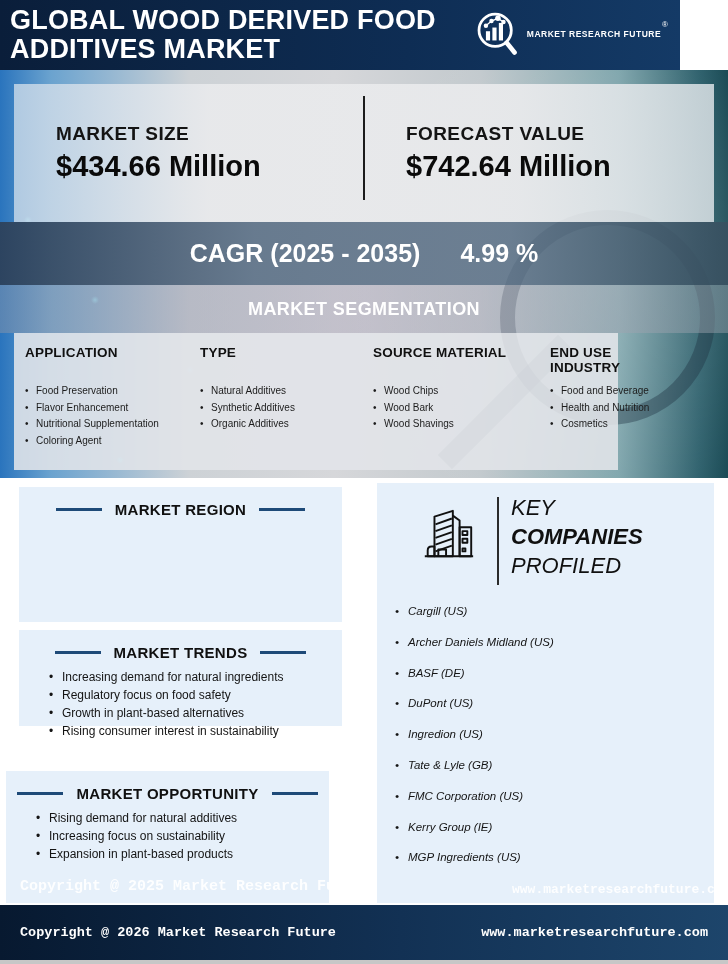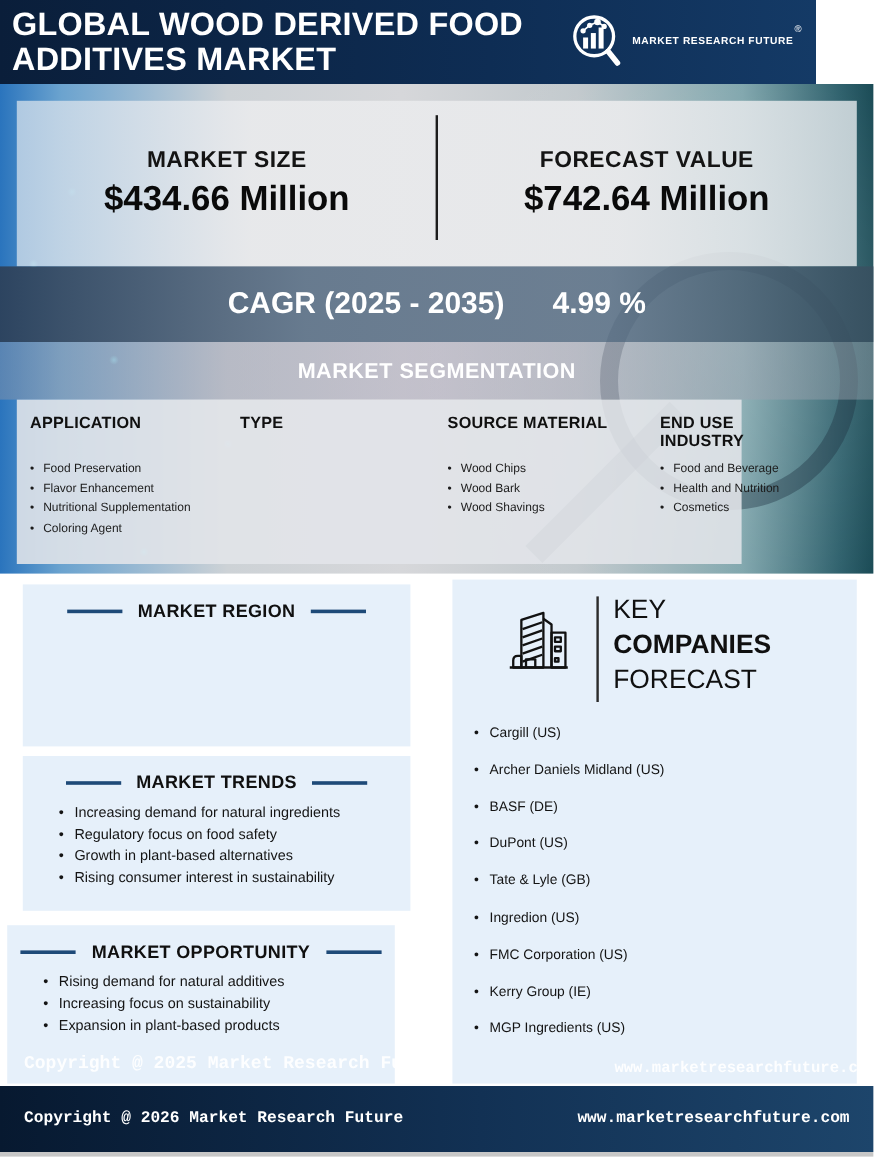--- a/index.html
+++ b/index.html
@@ -29,21 +29,21 @@
       radial-gradient(circle at 82% 50%, rgba(255,255,255,.18), transparent 42%),
       linear-gradient(90deg,#2a74bd 0%,#6ba3cf 7%,#cdd2d6 26%,#d6d7da 46%,#c2c9cd 66%,#7da4ab 85%,#2c5f6b 96%,#174853 100%);}
   .ring{position:absolute;left:500px;top:140px;width:185px;height:185px;border-radius:50%;
         border:15px solid rgba(28,48,62,.38);}
   .handle{position:absolute;left:420px;top:322px;width:170px;height:20px;
         background:rgba(28,48,62,.30);transform:rotate(135deg);}
 
   
   .size-panel{position:absolute;left:14px;top:14px;width:700px;height:138px;display:flex;
     background:linear-gradient(90deg,rgba(196,214,231,.85),rgba(233,234,236,.93) 28%,rgba(233,234,236,.93) 72%,rgba(219,226,230,.85));}
-  .size-col{flex:1;display:flex;flex-direction:column;align-items:center;justify-content:center;gap:5px;}
+  .size-col{flex:1;display:flex;flex-direction:column;align-items:flex-start;justify-content:center;gap:5px;margin-left:42px;}
   .size-label{font-size:19px;font-weight:bold;color:#141414;letter-spacing:.4px;}
   .size-value{font-size:29px;font-weight:bold;color:#0a0a0a;}
   .size-divider{position:absolute;left:349px;top:12px;width:2px;height:104px;background:#1c1c1c;}
 
   
   .cagr-band{position:absolute;left:0;top:152px;width:728px;height:63px;display:flex;
     align-items:center;justify-content:center;gap:40px;color:#fff;font-weight:bold;font-size:25px;
     background:linear-gradient(90deg,rgba(45,64,88,.92),rgba(92,113,135,.9) 35%,rgba(92,113,135,.85) 70%,rgba(56,80,96,.9));}
 
   
@@ -58,31 +58,31 @@
   .seg-col ul{list-style:none;margin:6px 0 0 0;padding:0;font-size:10px;color:#1c1c1c;}
   .seg-col li{position:relative;padding-left:11px;margin-bottom:5.5px;}
   .seg-col li::before{content:"•";position:absolute;left:0;top:0;}
   .col1{left:11px;width:170px;} .col2{left:186px;width:160px;}
   .col3{left:359px;width:160px;} .col4{left:536px;width:150px;}
   .col4 .seg-head{width:100px;}
 
   
   .panel{position:absolute;background:#e6f0fa;z-index:2;}
   #region{left:19px;top:487px;width:323px;height:135px;}
-  #trends{left:19px;top:630px;width:323px;height:129px;}
+  #trends{left:19px;top:630px;width:323px;height:96px;}
   #opportunity{left:6px;top:771px;width:323px;height:132px;}
   .panel-title{display:flex;align-items:center;justify-content:center;gap:13px;padding-top:14px;}
   .panel-title .t{font-size:15px;font-weight:bold;color:#101010;letter-spacing:.3px;}
   .dash{width:46px;height:3px;background:#1e4a78;}
   .panel ul{list-style:none;margin:9px 0 0 0;padding:0 8px 0 30px;font-size:12px;color:#141414;}
   .panel li{position:relative;padding-left:13px;margin-bottom:4px;}
   .panel li::before{content:"•";position:absolute;left:0;}
 
   
-  #companies{left:377px;top:483px;width:337px;height:420px;background:#e6f0fa;z-index:2;}
+  #companies{left:377px;top:483px;width:337px;height:420px;background:#e6f0fa;z-index:2;font-style:italic;}
   .comp-head{position:relative;height:112px;}
   .comp-icon{position:absolute;left:42px;top:20px;width:58px;height:62px;}
   .comp-divider{position:absolute;left:120px;top:14px;width:2px;height:88px;background:#2b2b2b;}
   .comp-title{position:absolute;left:134px;top:10px;font-size:22px;line-height:29px;color:#101010;}
   .comp-title .bold{font-weight:bold;}
   #companies ul{list-style:none;margin:10px 0 0 0;padding:0 0 0 18px;font-size:11.5px;color:#141414;}
   #companies li{position:relative;padding-left:13px;height:26.8px;}
   #companies li::before{content:"•";position:absolute;left:0;}
 
   
@@ -154,20 +154,25 @@
       <div class="seg-head">APPLICATION</div>
       <ul>
         <li>Food Preservation</li>
         <li>Flavor Enhancement</li>
         <li>Nutritional Supplementation</li>
         <li>Coloring Agent</li>
       </ul>
     </div>
     <div class="seg-col col2">
       <div class="seg-head">TYPE</div>
+      <ul>
+        <li>Natural Additives</li>
+        <li>Synthetic Additives</li>
+        <li>Organic Additives</li>
+      </ul>
     </div>
     <div class="seg-col col3">
       <div class="seg-head">SOURCE MATERIAL</div>
       <ul>
         <li>Wood Chips</li>
         <li>Wood Bark</li>
         <li>Wood Shavings</li>
       </ul>
     </div>
     <div class="seg-col col4">
@@ -231,30 +236,30 @@
         <rect x="45" y="36" width="5" height="4"></rect>
       <rect x="45" y="46" width="3" height="3"></rect>
       <path d="M9 48 Q9 44 13 44 L16 44 L16 54 L9 54 Z"></path>
       <path d="M20 54 L20 47 L28 47 L28 54"></path>
       <path d="M6 54 L56 54"></path>
     </svg>
     <div class="comp-divider"></div>
     <div class="comp-title">
       <div>KEY</div>
       <div class="bold">COMPANIES</div>
-      <div>FORECAST</div>
+      <div>PROFILED</div>
     </div>
   </div>
   <ul>
     <li>Cargill (US)</li>
     <li>Archer Daniels Midland (US)</li>
     <li>BASF (DE)</li>
     <li>DuPont (US)</li>
+    <li>Ingredion (US)</li>
     <li>Tate &amp; Lyle (GB)</li>
-    <li>Ingredion (US)</li>
     <li>FMC Corporation (US)</li>
     <li>Kerry Group (IE)</li>
     <li>MGP Ingredients (US)</li>
   </ul>
 </div>
 
 <div class="wm" id="wm-copy">Copyright @ 2025 Market Research Future</div>
 <div class="wm" id="wm-site">www.marketresearchfuture.com</div>
 
 <div class="footer">

